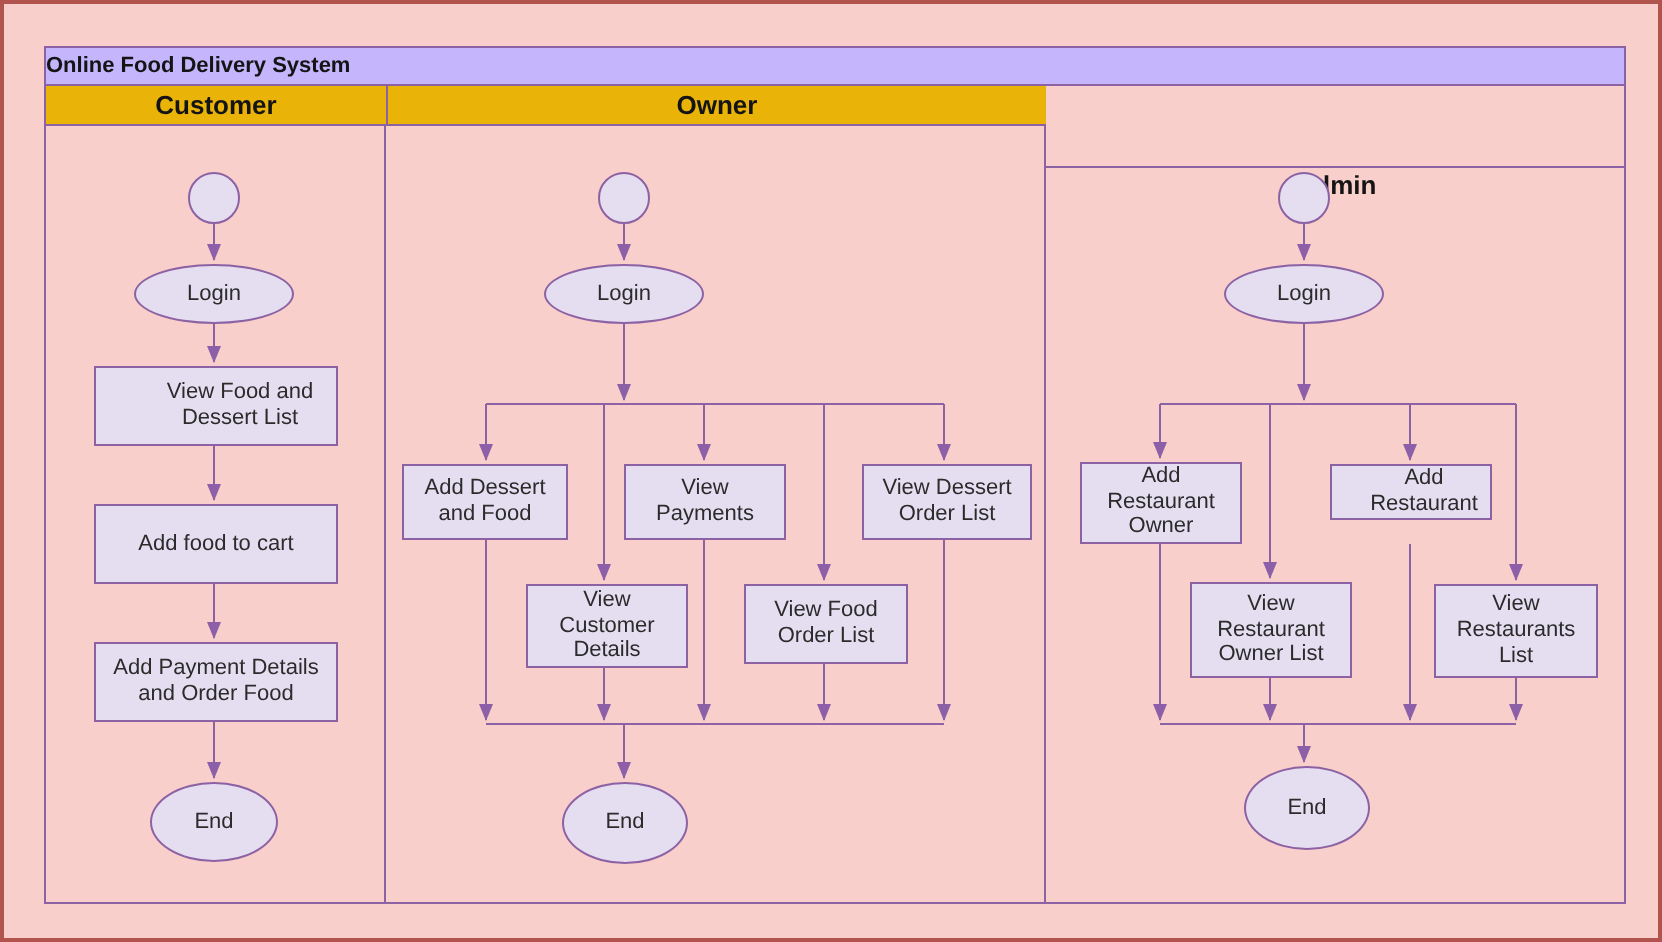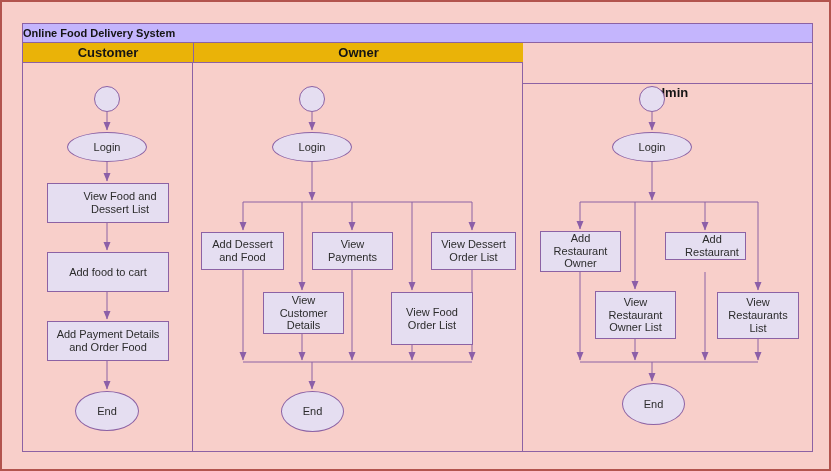--- a/index.html
+++ b/index.html
@@ -122,21 +122,21 @@
   </div>
   <div class="node task" style="left:310px;top:230px;width:81px;height:38px;">
     <span>View Payments</span>
   </div>
   <div class="node task" style="left:429px;top:230px;width:85px;height:38px;justify-content:flex-end;">
     <span>View Dessert Order List</span>
   </div>
   <div class="node task" style="left:261px;top:290px;width:81px;height:42px;">
     <span>View Customer Details</span>
   </div>
-  <div class="node task" style="left:370px;top:290px;width:82px;height:53px;margin-left:19px;">
+  <div class="node task" style="left:370px;top:290px;width:82px;height:40px;">
     <span>View Food Order List</span>
   </div>
   <div class="node oval" style="left:279px;top:389px;width:63px;height:41px;">
     <span>End</span>
   </div>
 
   <div class="node start" style="left:637px;top:84px;"></div>
   <div class="node oval" style="left:610px;top:130px;width:80px;height:30px;">
     <span>Login</span>
   </div>

